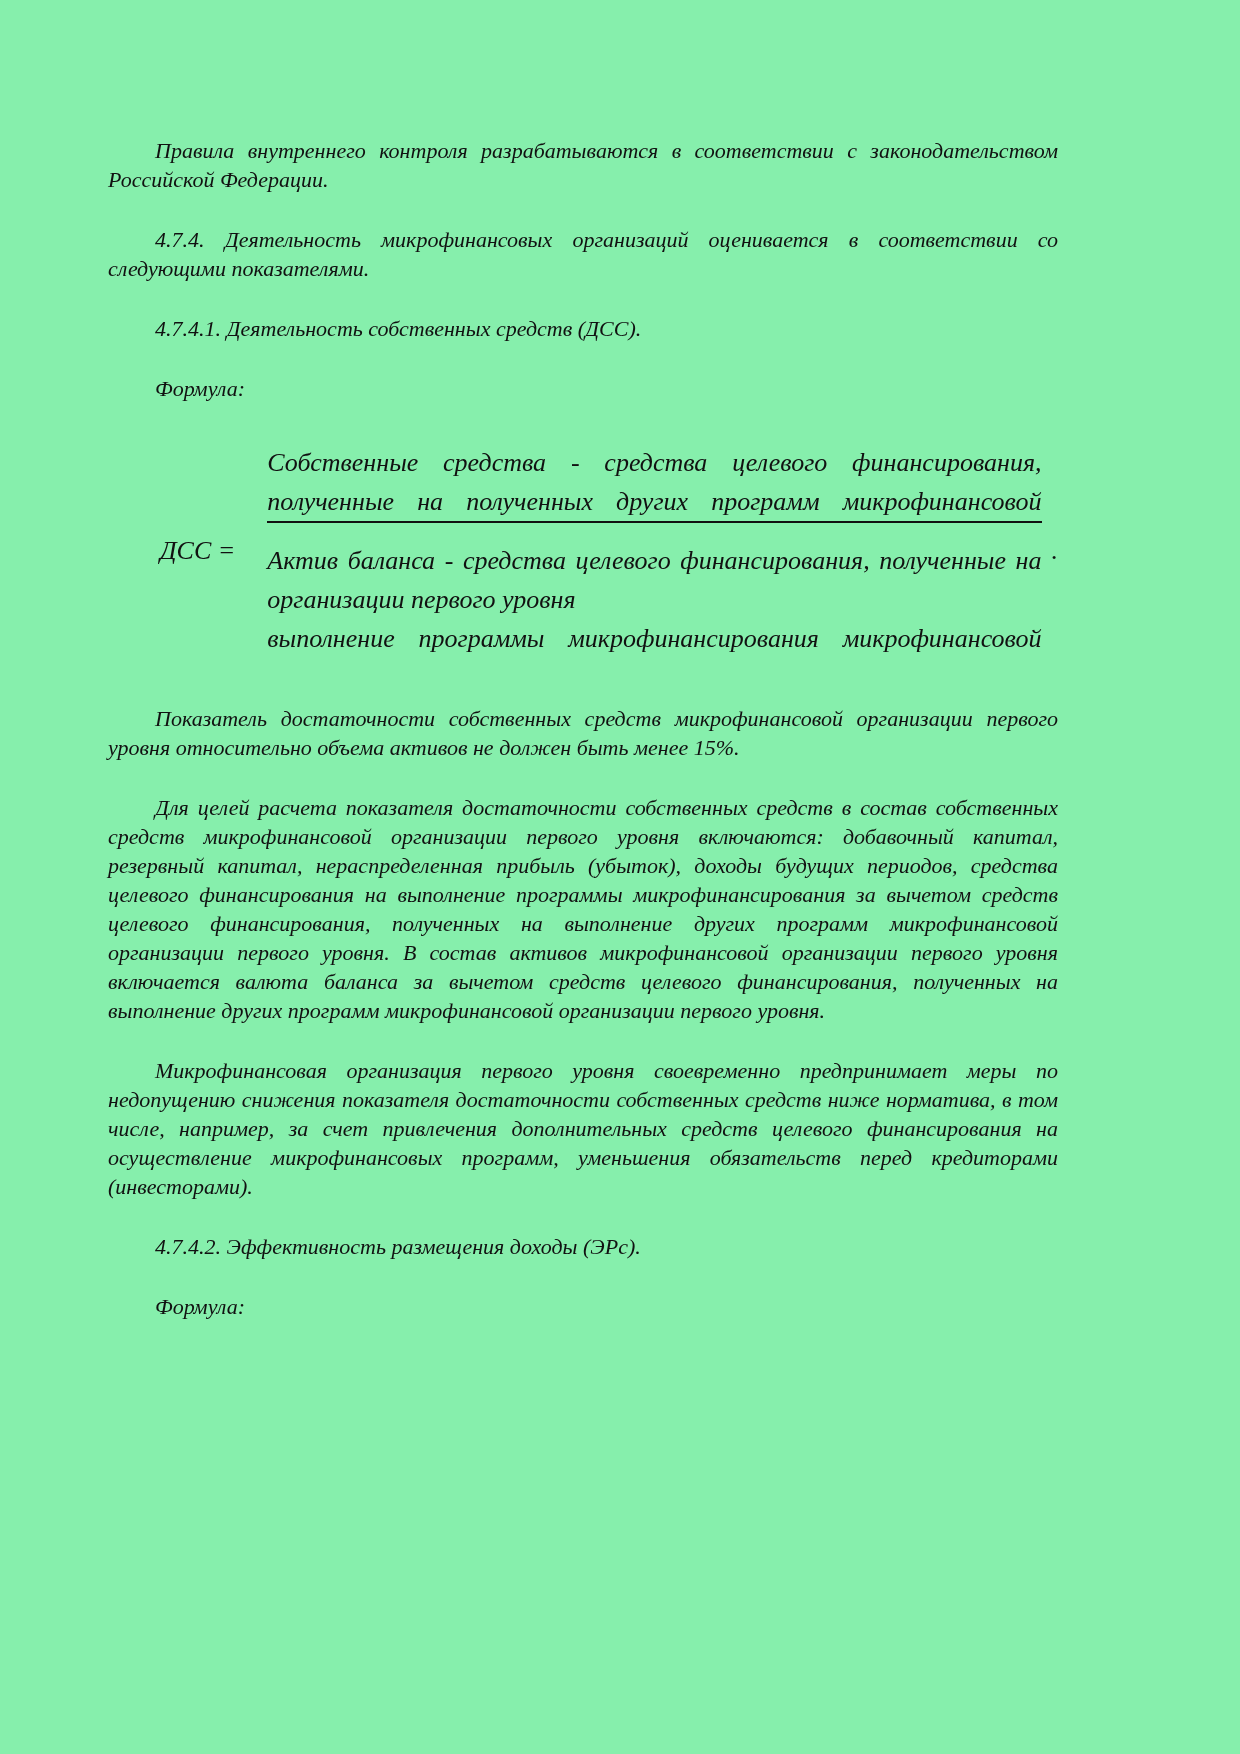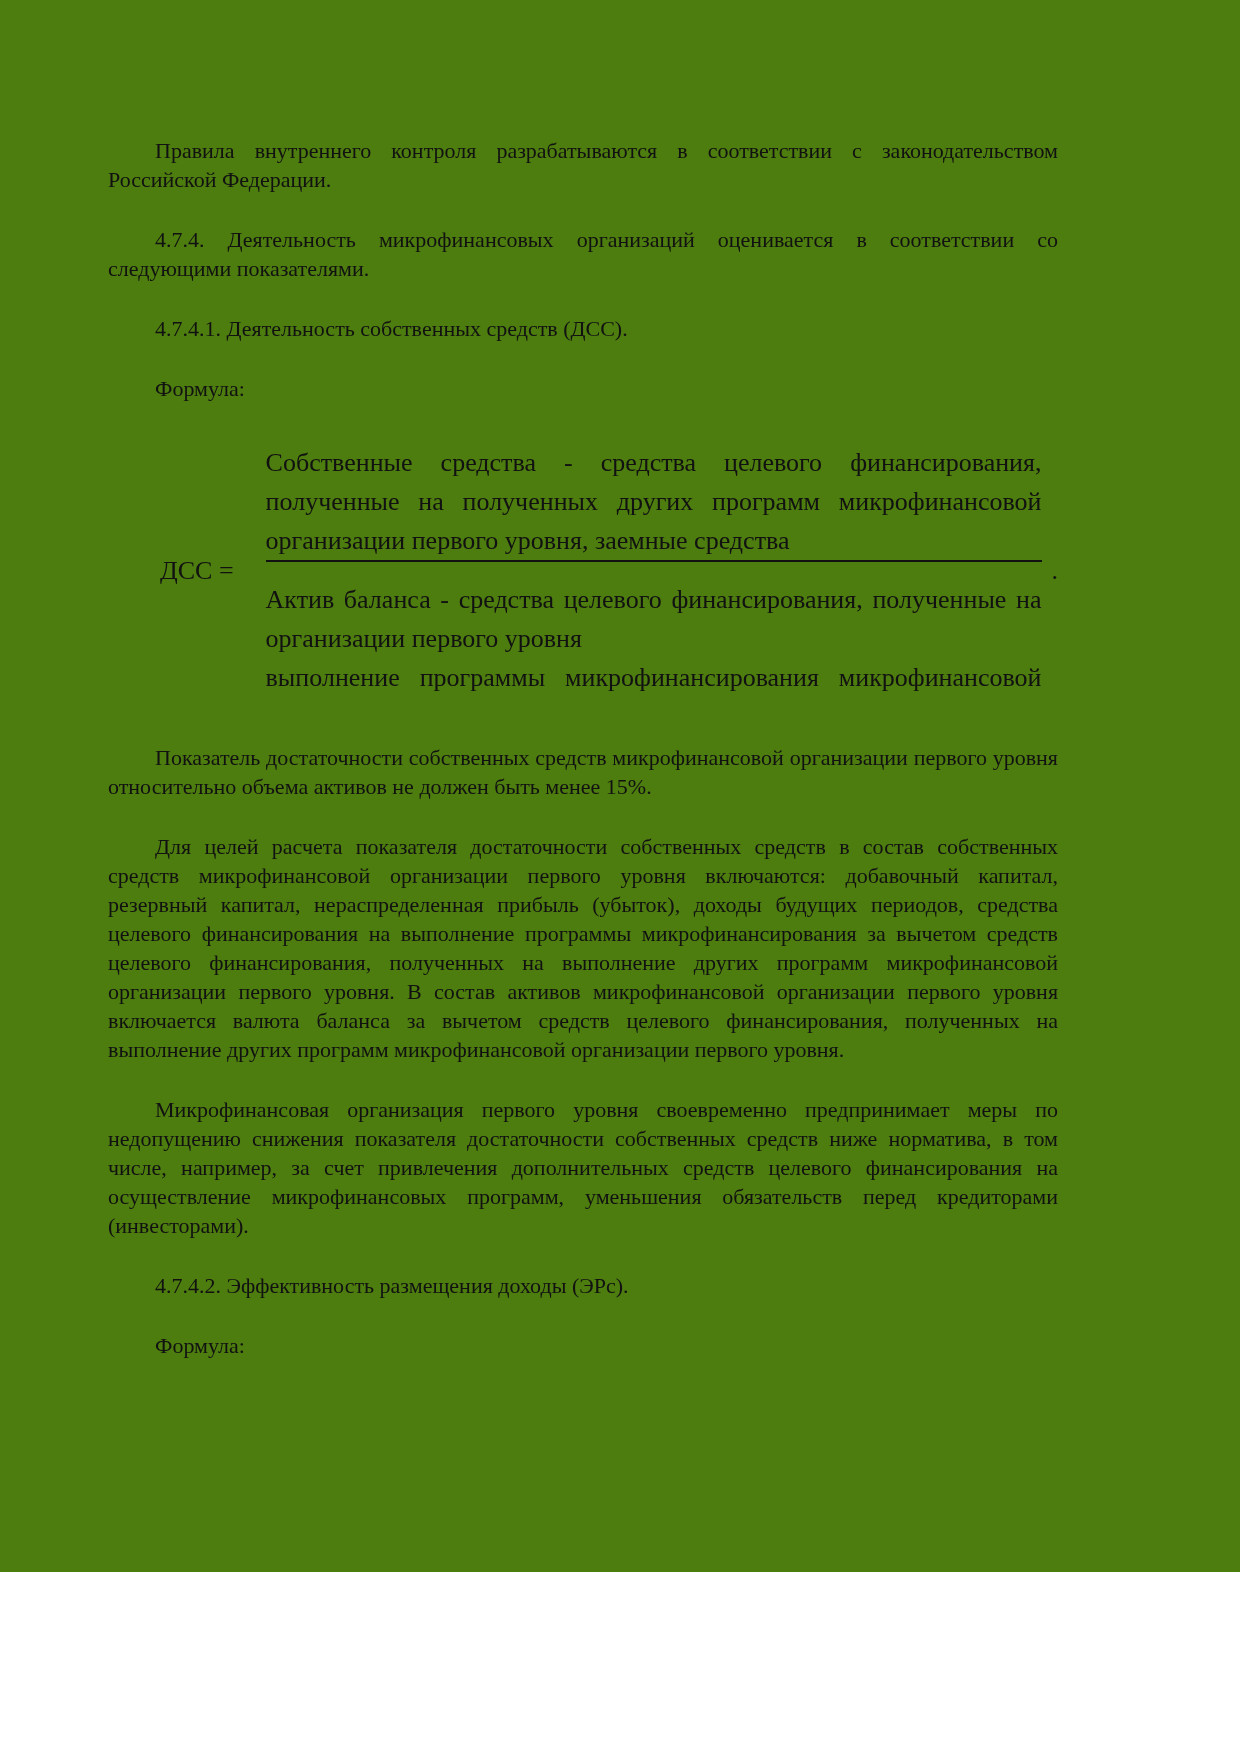--- a/index.html
+++ b/index.html
@@ -3,25 +3,26 @@
 <meta charset="utf-8">
 <style>
   html, body {
     margin: 0;
     padding: 0;
     background: #ffffff;
   }
   .page {
     position: relative;
     width: 1240px;
-    height: 1572px;
-    background: #4d7c0f;
+    height: 1754px;
+    background: #86efac;
     overflow: hidden;
     font-family: "Liberation Serif", serif;
     color: #111111;
+    font-style: italic;
   }
   .content {
     position: absolute;
     top: 136px;
     left: 108px;
     right: 182px;
   }
   p.para {
     font-size: 22px;
     line-height: 29px;
@@ -76,21 +77,20 @@
     <p class="para">4.7.4. Деятельность микрофинансовых организаций оценивается в соответствии со следующими показателями.</p>
     <p class="para">4.7.4.1. Деятельность собственных средств (ДСС).</p>
     <p class="para">Формула:</p>
 
     <div class="formula-row">
       <div class="formula-lhs">ДСС =</div>
       <div class="fraction">
         <div class="numerator">
           <div class="frac-line spread">Собственные средства - средства целевого финансирования,</div>
           <div class="frac-line spread">полученные на полученных других программ микрофинансовой</div>
-          <div class="frac-line">организации первого уровня, заемные средства</div>
         </div>
         <div class="denominator">
           <div class="frac-line spread">Актив баланса - средства целевого финансирования, полученные на</div>
           <div class="frac-line">организации первого уровня</div>
           <div class="frac-line spread">выполнение программы микрофинансирования микрофинансовой</div>
         </div>
       </div>
       <div class="formula-trailing">.</div>
     </div>
 

